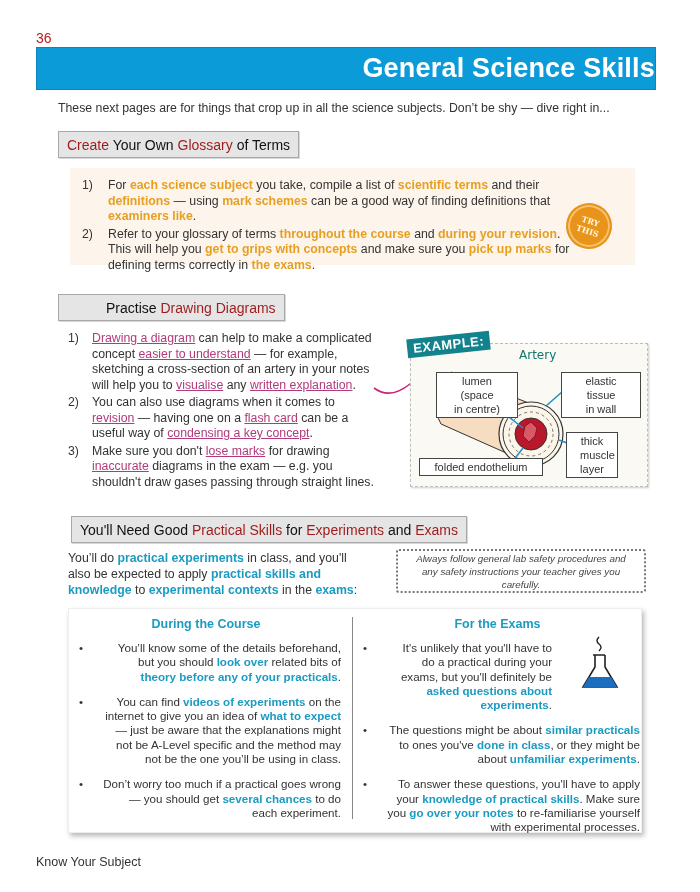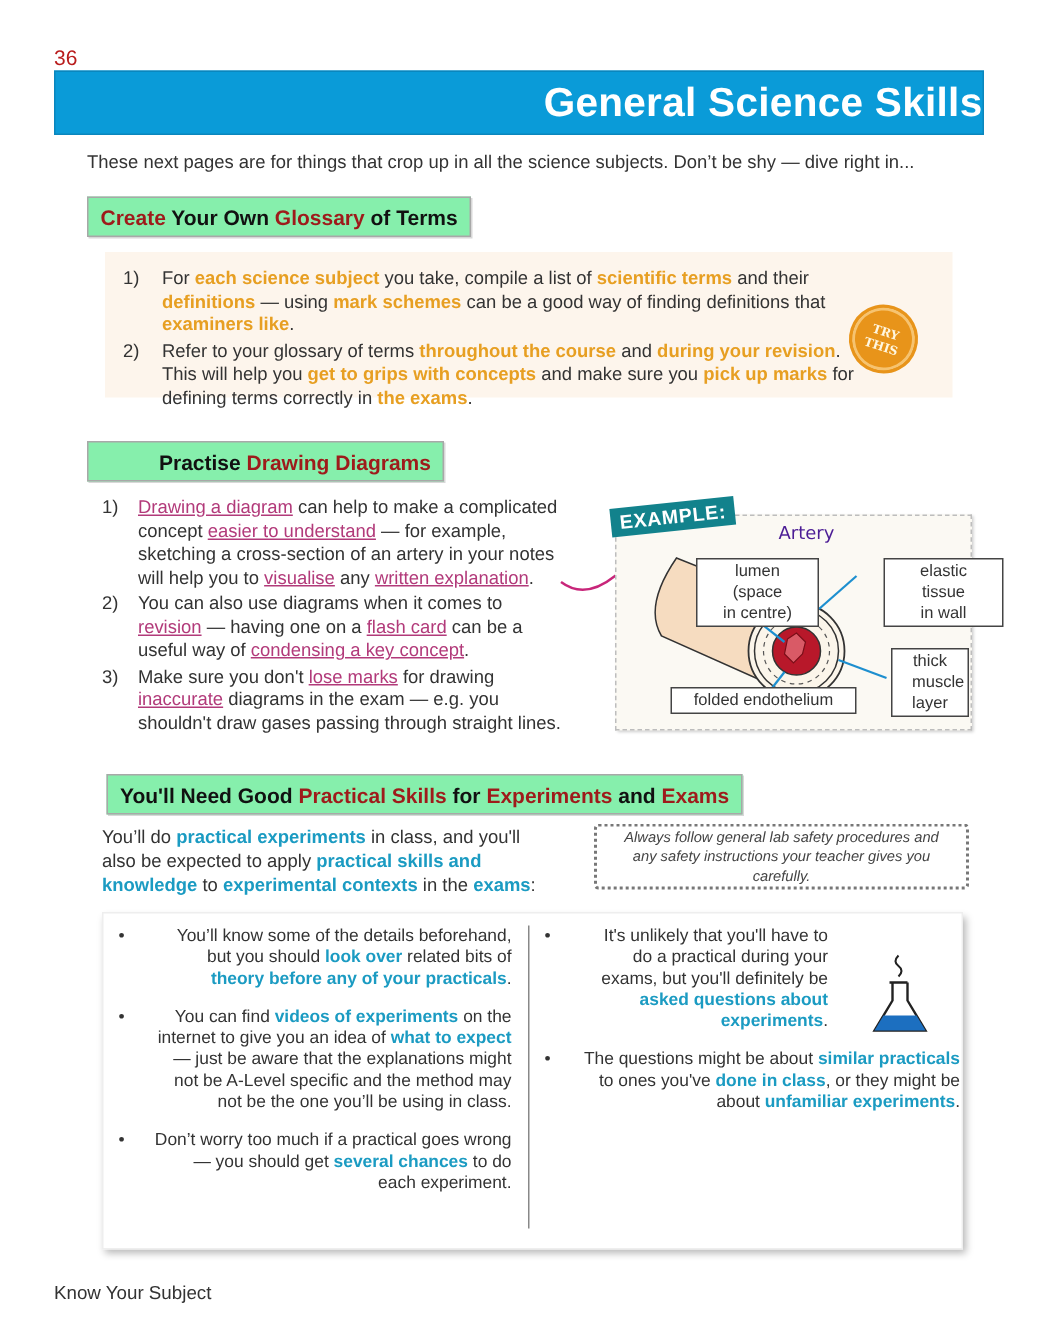--- a/index.html
+++ b/index.html
@@ -11,22 +11,22 @@
   .title-banner {
     position: absolute; left: 36px; top: 47px; width: 620px; height: 43px;
     background: #0a9bd8; border: 1px solid #0a86bd;
     display: flex; align-items: center; justify-content: flex-end;
   }
   .title-banner h1 { color: #fff; font-size: 27px; font-weight: bold; letter-spacing: 0.2px; }
 
   .intro { position: absolute; left: 58px; top: 101px; font-size: 12.3px; color: #333; }
 
   .section-header {
-    position: absolute; background: #86efac; border: 1px solid #a8a8a8;
-    box-shadow: 1px 1px 0 #d8d8d8; font-weight: bold; color: #111;
+    position: absolute; background: #e5e5e5; border: 1px solid #a8a8a8;
+    box-shadow: 1px 1px 0 #d8d8d8; font-weight: normal; color: #111;
     font-size: 14px; padding: 5px 8px 4px 8px; white-space: nowrap;
   }
   .section-header .red { color: #9e1b1b; }
 
   .glossary-box {
     position: absolute; left: 70px; top: 168px; width: 565px; height: 97px;
     background: #fdf5ec;
   }
   .numlist { list-style: none; font-size: 12.3px; line-height: 15.5px; color: #333; }
   .numlist li { position: relative; padding-left: 26px; margin-bottom: 2px; }
@@ -47,24 +47,24 @@
   .diagram-list li { padding-left: 24px; margin-bottom: 2px; }
 
   .example-card {
     position: absolute; left: 410px; top: 343px; width: 238px; height: 144px;
     background: #fbf9f3; border: 1px dashed #bdbdbd; box-shadow: 1px 1px 2px #ccc;
   }
   .example-tag {
     position: absolute; left: 407px; top: 335px; background: #12828c; color: #fff;
     font-weight: bold; font-size: 13px; padding: 2px 6px; transform: rotate(-6deg); letter-spacing: 0.5px;
   }
-  .hand { font-family: "DejaVu Sans", sans-serif; font-size: 11px; color: #4c1d95; }
+  .hand { font-family: "DejaVu Sans", sans-serif; font-size: 11px; color: #0f766e; }
   .lbl {
     position: absolute; background: #fff; border: 1px solid #444; text-align: center;
-    font-size: 11px; line-height: 14px; padding: 1px 13px; color: #333; margin-left: 28px;
+    font-size: 11px; line-height: 14px; padding: 1px 13px; color: #333;
   }
 
   .practical-intro { position: absolute; left: 68px; top: 550px; width: 290px; font-size: 12.3px; line-height: 16px; color: #333; }
 
   .safety-note {
     position: absolute; left: 396px; top: 549px; width: 250px; height: 44px;
     border: 2px dotted #777; border-radius: 3px;
     display: flex; align-items: center; justify-content: center; text-align: center;
     font-size: 9.8px; line-height: 13px; color: #444; font-style: italic; padding: 2px 10px;
   }
@@ -158,31 +158,34 @@
 <div class="example-tag">EXAMPLE:</div>
 
 <div class="section-header" style="left:71px; top:516px;text-align:right;"><span>You'll Need Good </span><span class="red">Practical Skills</span><span> for </span><span class="red">Experiments</span><span> and </span><span class="red">Exams</span></div>
 
 <p class="practical-intro"><span>You’ll do </span><span class="teal">practical experiments</span><span> in class, and you'll also be expected to apply </span><span class="teal">practical skills and knowledge</span><span> to </span><span class="teal">experimental contexts</span><span> in the </span><span class="teal">exams</span><span>:</span></p>
 
 <div class="safety-note">Always follow general lab safety procedures and any safety instructions your teacher gives you carefully.</div>
 
 <div class="course-box">
   <div class="col" style="left:2px;">
+    <h3>During the Course</h3>
     <ul>
         <li><span>You’ll know some of the details beforehand, but you should </span><span class="teal">look over</span><span> related bits of </span><span class="teal">theory before any of your practicals</span><span>.</span></li>
         <li><span>You can find </span><span class="teal">videos of experiments</span><span> on the internet to give you an idea of </span><span class="teal">what to expect</span><span> — just be aware that the explanations might not be A-Level specific and the method may not be the one you’ll be using in class.</span></li>
         <li><span>Don’t worry too much if a practical goes wrong — you should get </span><span class="teal">several chances</span><span> to do each experiment.</span></li>
       </ul>
   </div>
   <div class="divider"></div>
   <div class="col" style="left:286px; width:285px;">
+    <h3>For the Exams</h3>
     <ul>
         <li style="padding-right: 88px;"><span>It's unlikely that you'll have to do a practical during your exams, but you'll definitely be </span><span class="teal">asked questions about experiments</span><span>.</span></li>
         <li><span>The questions might be about </span><span class="teal">similar practicals</span><span> to ones you've </span><span class="teal">done in class</span><span>, or they might be about </span><span class="teal">unfamiliar experiments</span><span>.</span></li>
+        <li><span>To answer these questions, you'll have to apply your </span><span class="teal">knowledge of practical skills</span><span>.  Make sure you </span><span class="teal">go over your notes</span><span> to re-familiarise yourself with experimental processes.</span></li>
       </ul>
   </div>
 </div>
 
 <svg class="flask" width="46" height="56">
   <path d="M22 2 Q 18 6 22 9 Q 26 12 22 16" fill="none" stroke="#222" stroke-width="1.4"></path>
   <path d="M16 20 L28 20 M18 20 L18 32 L6 52 L40 52 L28 32 L28 20" fill="none" stroke="#222" stroke-width="1.6"></path>
   <path d="M12 42 L34 42 L40 52 L6 52 Z" fill="#1c6fc0"></path>
 </svg>
 

